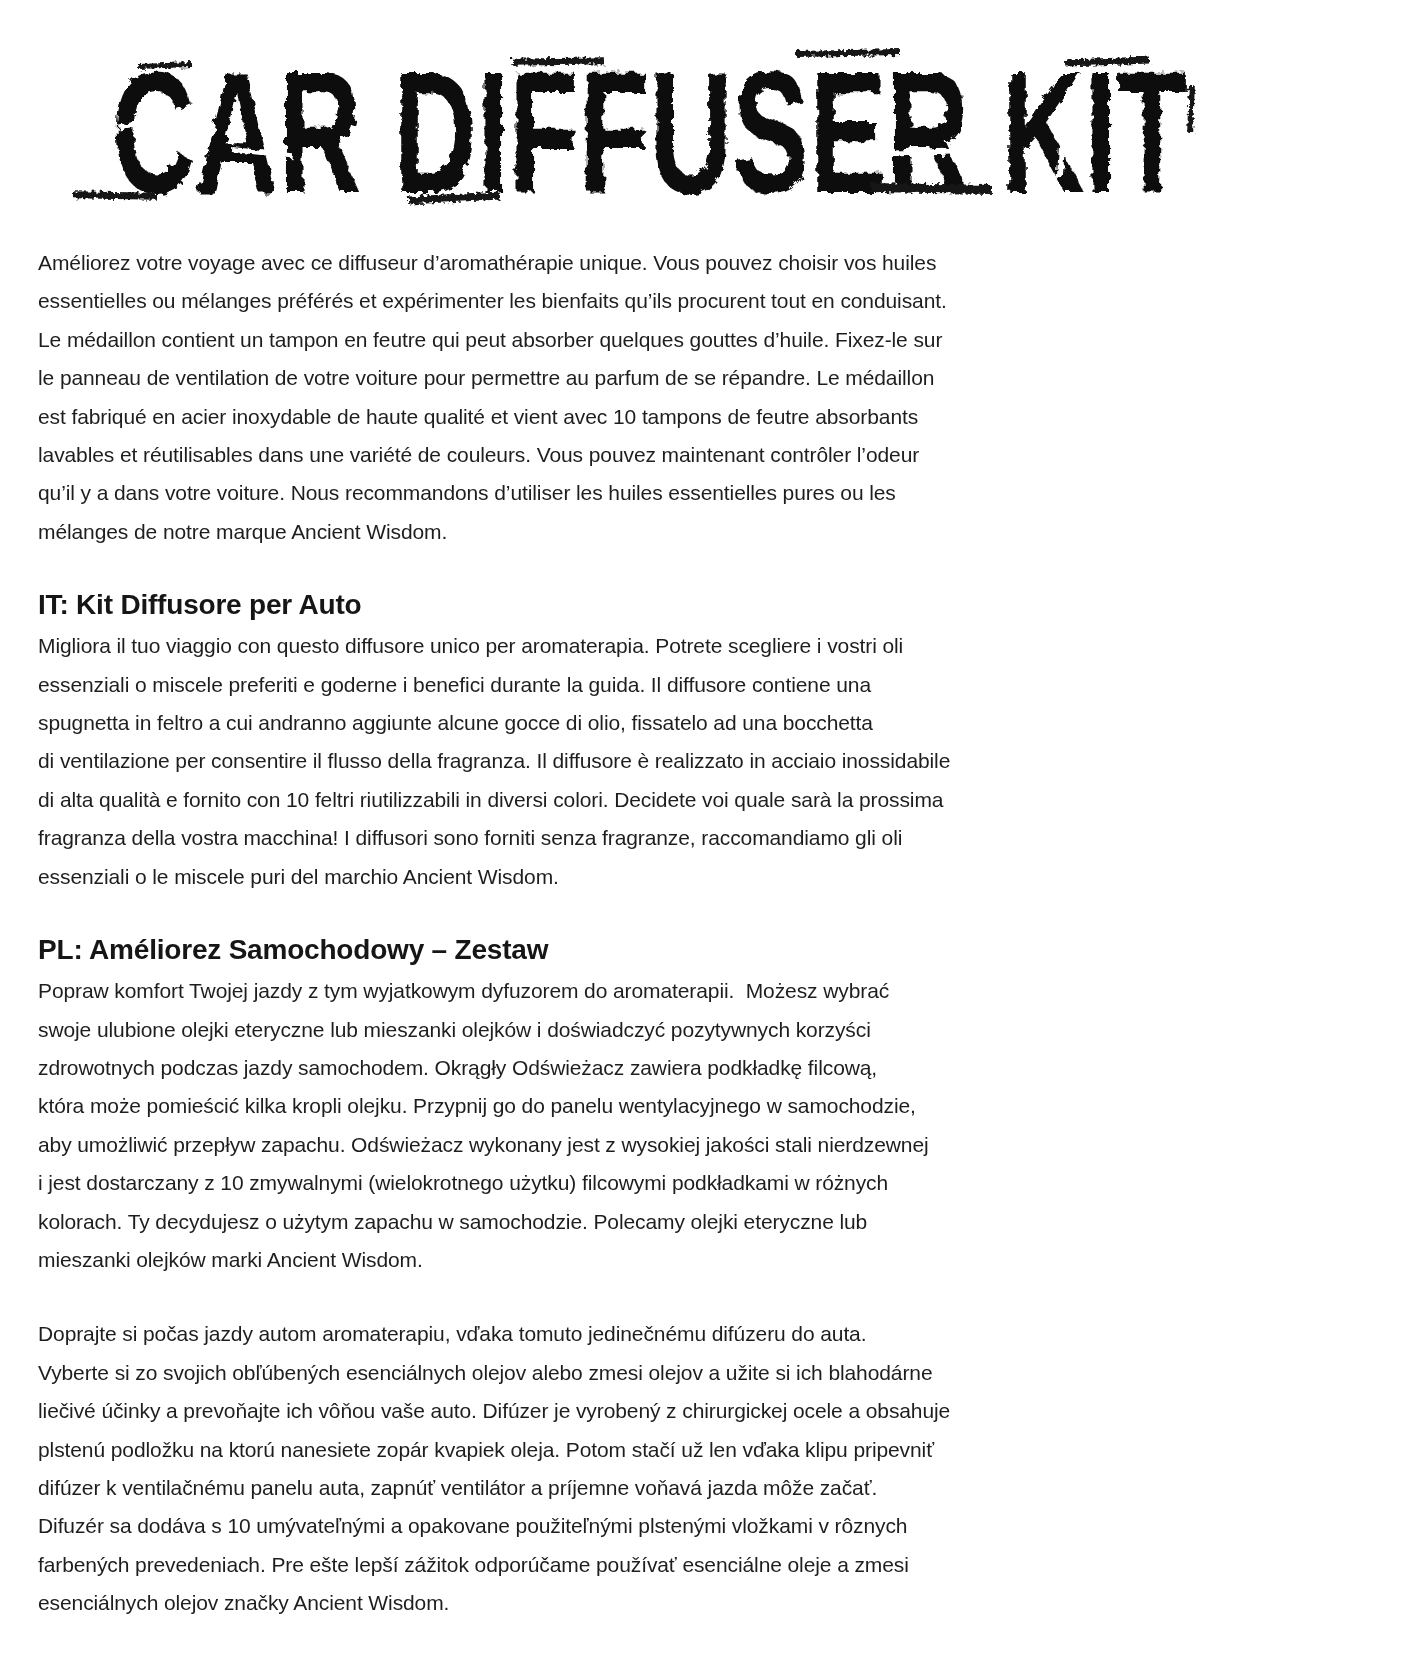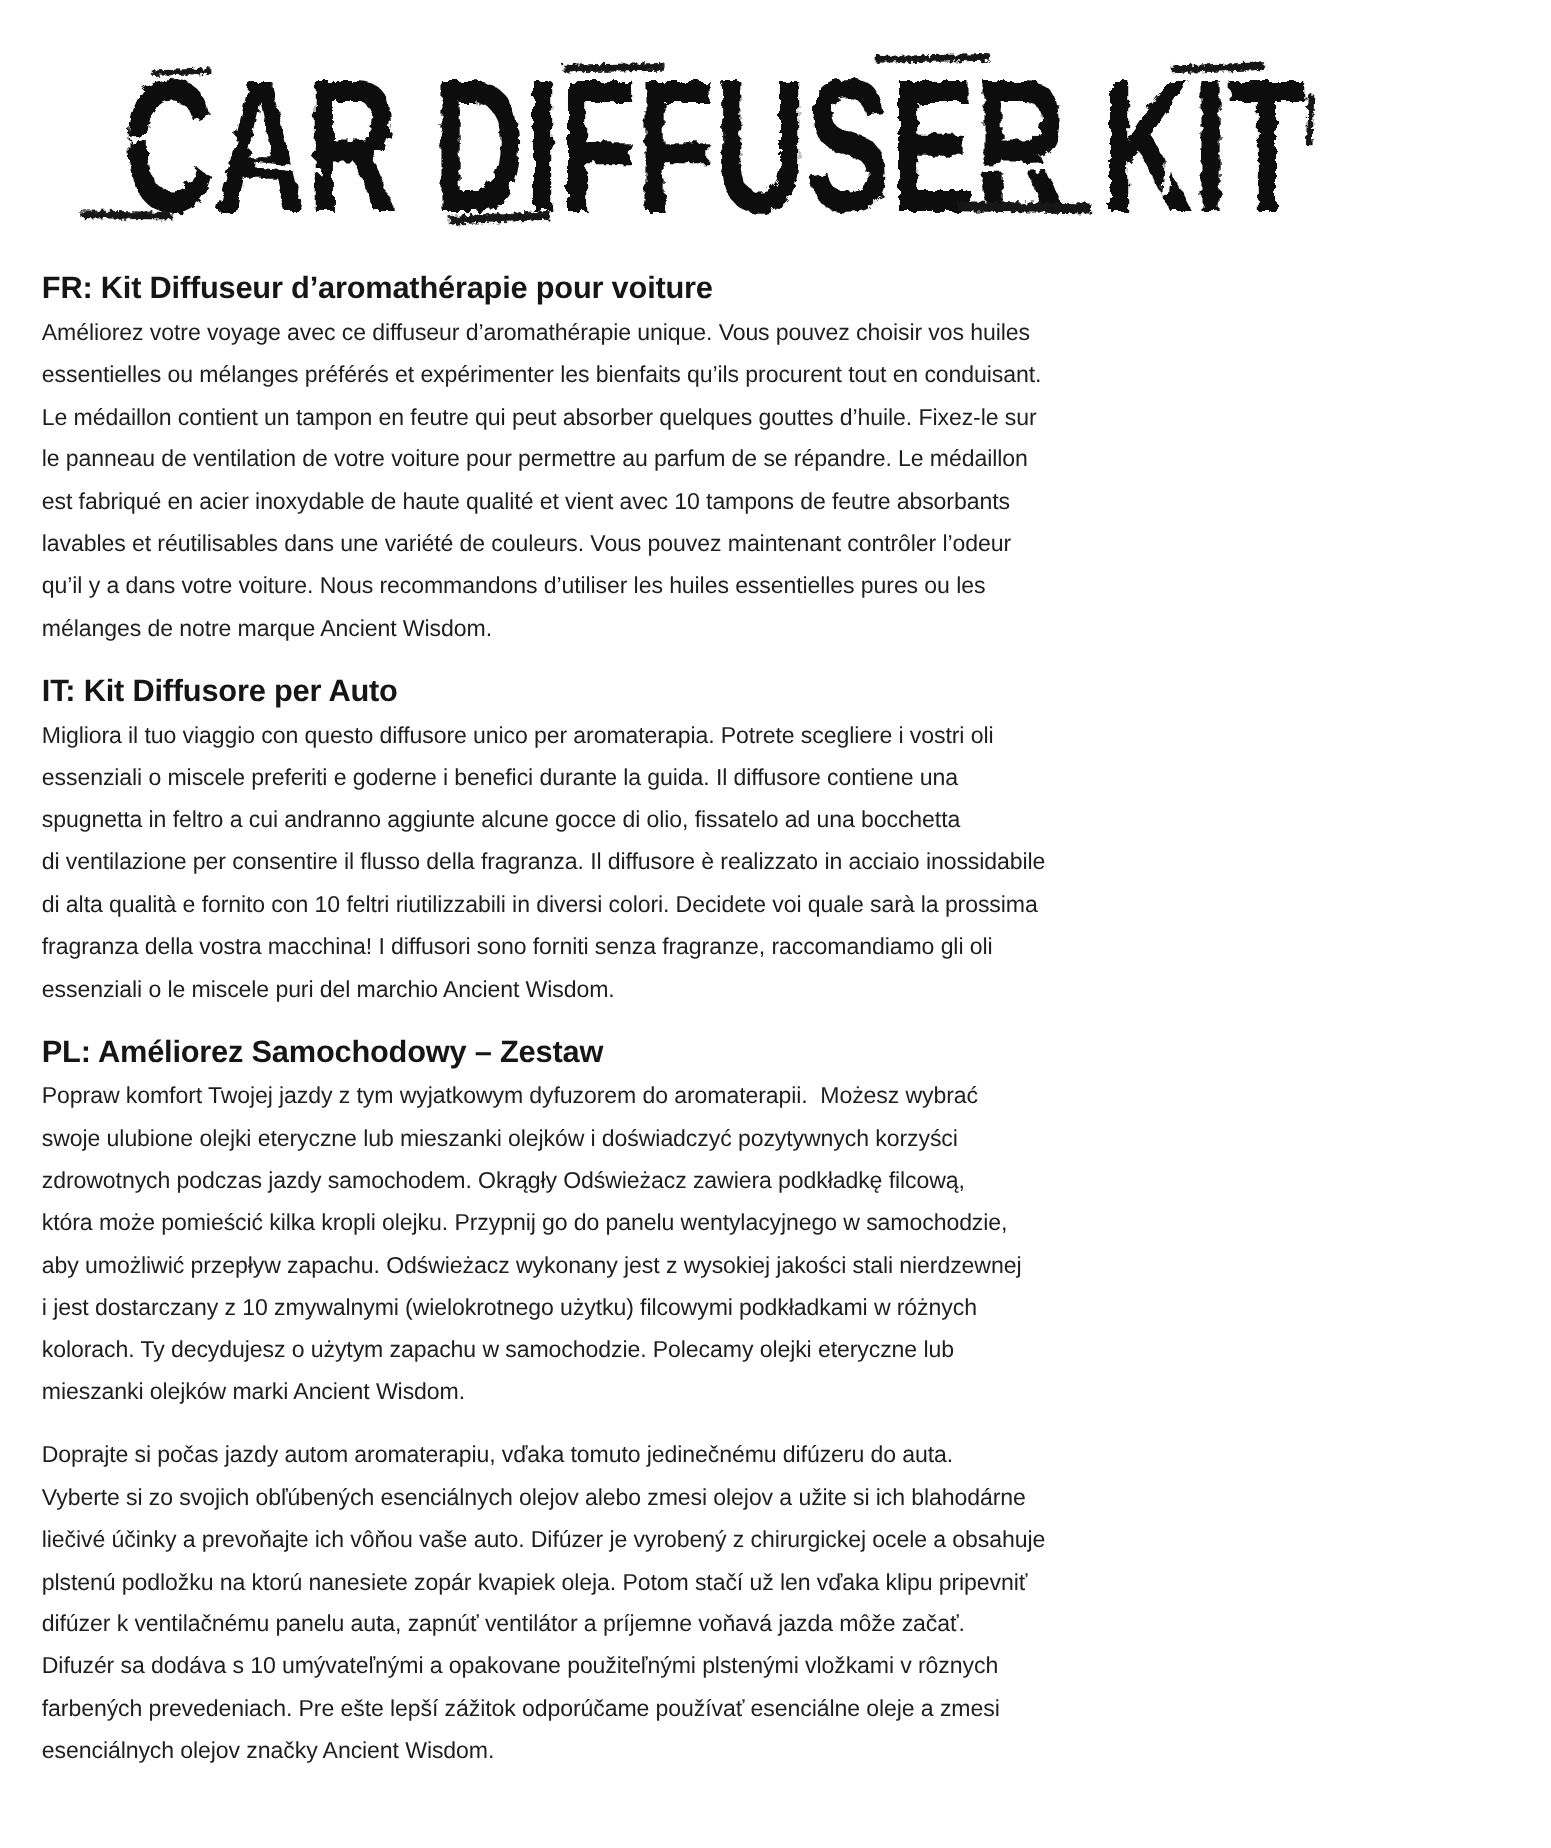--- a/index.html
+++ b/index.html
@@ -26,21 +26,21 @@
   }
   .title-svg text {
     font-family: "Liberation Sans", "DejaVu Sans", sans-serif;
     font-weight: bold;
     fill: #0d0d0d;
   }
   .content {
     padding: 16px 40px 0 38px;
   }
   .section {
-    margin-top: 19px;
+    margin-top: 36px;
   }
   .section:first-child {
     margin-top: 0;
   }
   .section h2 {
     margin: 0 0 5px 0;
     font-size: 28px;
     line-height: 35px;
     font-weight: bold;
     color: #161616;
@@ -92,21 +92,20 @@
       <rect x="74" y="192" width="82" height="7" transform="rotate(1 115 195)"></rect>
       <rect x="408" y="194" width="92" height="8" transform="rotate(-3 454 198)"></rect>
       <rect x="870" y="184" width="122" height="9" transform="rotate(1 931 188)"></rect>
       <rect x="1188" y="86" width="6" height="46" transform="rotate(2 1191 109)"></rect>
     </g>
   </svg>
 
   <div class="content">
 
     <div class="section">
-      <h2>FR: Kit Diffuseur d’aromathérapie pour voiture</h2>
       <p>Améliorez votre voyage avec ce diffuseur d’aromathérapie unique. Vous pouvez choisir vos huiles
 essentielles ou mélanges préférés et expérimenter les bienfaits qu’ils procurent tout en conduisant.
 Le médaillon contient un tampon en feutre qui peut absorber quelques gouttes d’huile. Fixez-le sur
 le panneau de ventilation de votre voiture pour permettre au parfum de se répandre. Le médaillon
 est fabriqué en acier inoxydable de haute qualité et vient avec 10 tampons de feutre absorbants
 lavables et réutilisables dans une variété de couleurs. Vous pouvez maintenant contrôler l’odeur
 qu’il y a dans votre voiture. Nous recommandons d’utiliser les huiles essentielles pures ou les
 mélanges de notre marque Ancient Wisdom.</p>
     </div>
 

